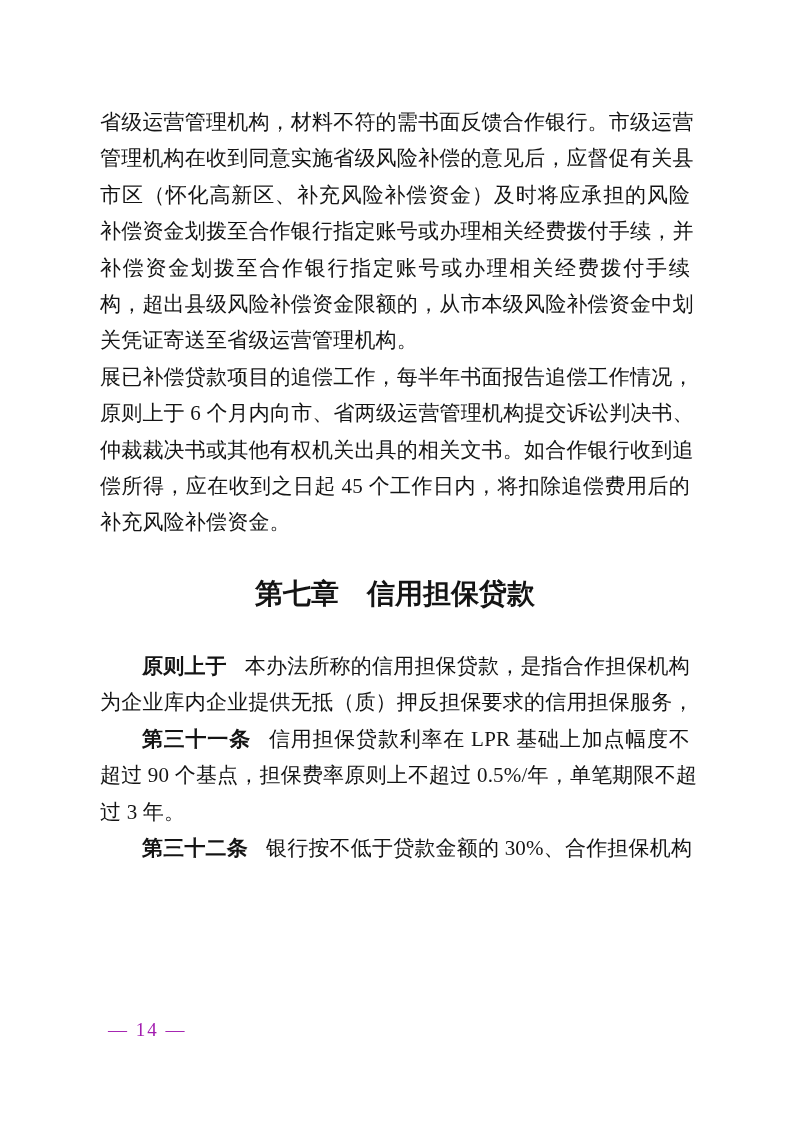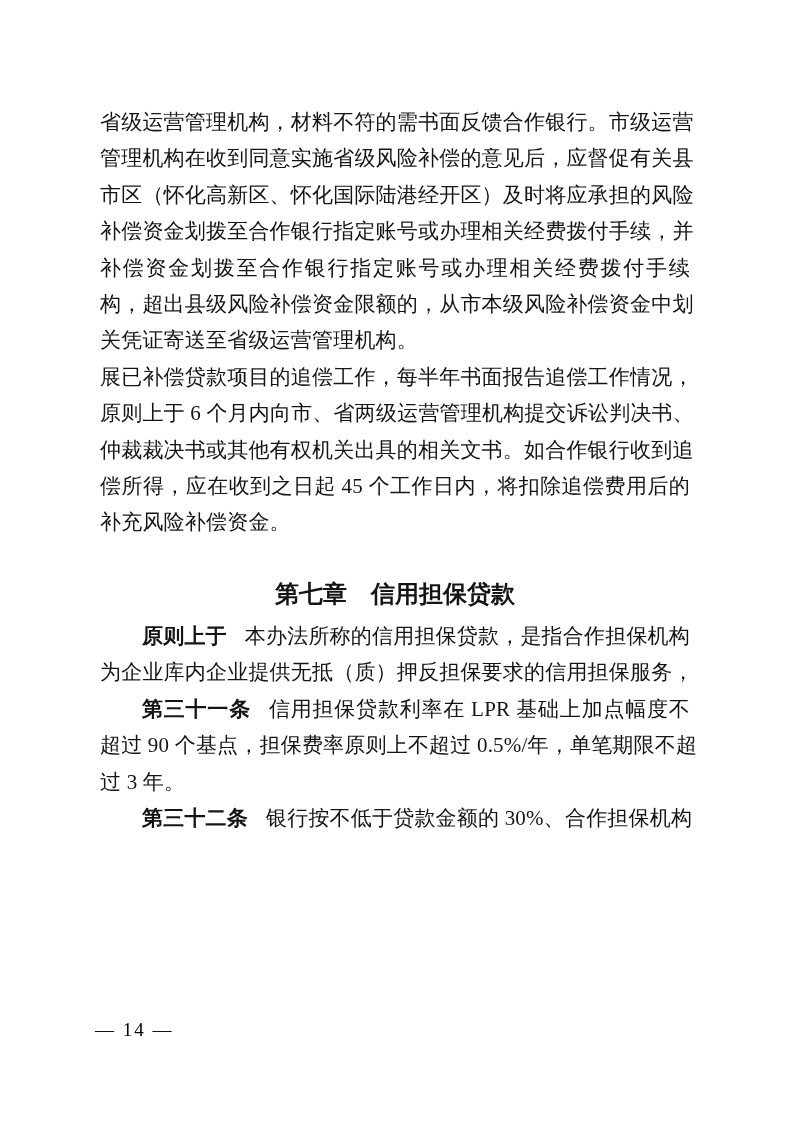--- a/index.html
+++ b/index.html
@@ -33,45 +33,45 @@
   }
   .indent { padding-left: 42px; }
   .lead {
     font-weight: 700;
     font-family: "Liberation Sans", "DejaVu Sans", sans-serif;
   }
   .article-lead { margin-right: 18px; }
   .chapter {
     font-weight: 700;
     font-family: "Liberation Sans", "DejaVu Sans", sans-serif;
-    font-size: 24px;
+    font-size: 28px;
     line-height: 36.4px;
     text-align: center;
     margin-top: 35px;
-    margin-bottom: 6px;
+    margin-bottom: 36px;
   }
   .footer {
     position: absolute;
-    left: 95px;
+    left: 108px;
     top: 1019px;
     font-size: 19px;
     letter-spacing: 2px;
-    color: #000000;
+    color: #a21caf;
   }
 </style>
 </head>
 <body>
 
 <div class="page">
   <div class="content">
 
     <div>
       <div class="line j">省级运营管理机构，材料不符的需书面反馈合作银行。市级运营</div>
       <div class="line j">管理机构在收到同意实施省级风险补偿的意见后，应督促有关县</div>
-      <div class="line j">市区（怀化高新区、怀化国际陆港经开区）及时将应承担的风险</div>
+      <div class="line j">市区（怀化高新区、补充风险补偿资金）及时将应承担的风险</div>
       <div class="line j">补偿资金划拨至合作银行指定账号或办理相关经费拨付手续，并</div>
       <div class="line j">补偿资金划拨至合作银行指定账号或办理相关经费拨付手续</div>
       <div class="line j">构，超出县级风险补偿资金限额的，从市本级风险补偿资金中划</div>
       <div class="line">关凭证寄送至省级运营管理机构。</div>
     </div>
 
     <div>
       <div class="line j">展已补偿贷款项目的追偿工作，每半年书面报告追偿工作情况，</div>
       <div class="line j">原则上于 6 个月内向市、省两级运营管理机构提交诉讼判决书、</div>
       <div class="line j">仲裁裁决书或其他有权机关出具的相关文书。如合作银行收到追</div>

